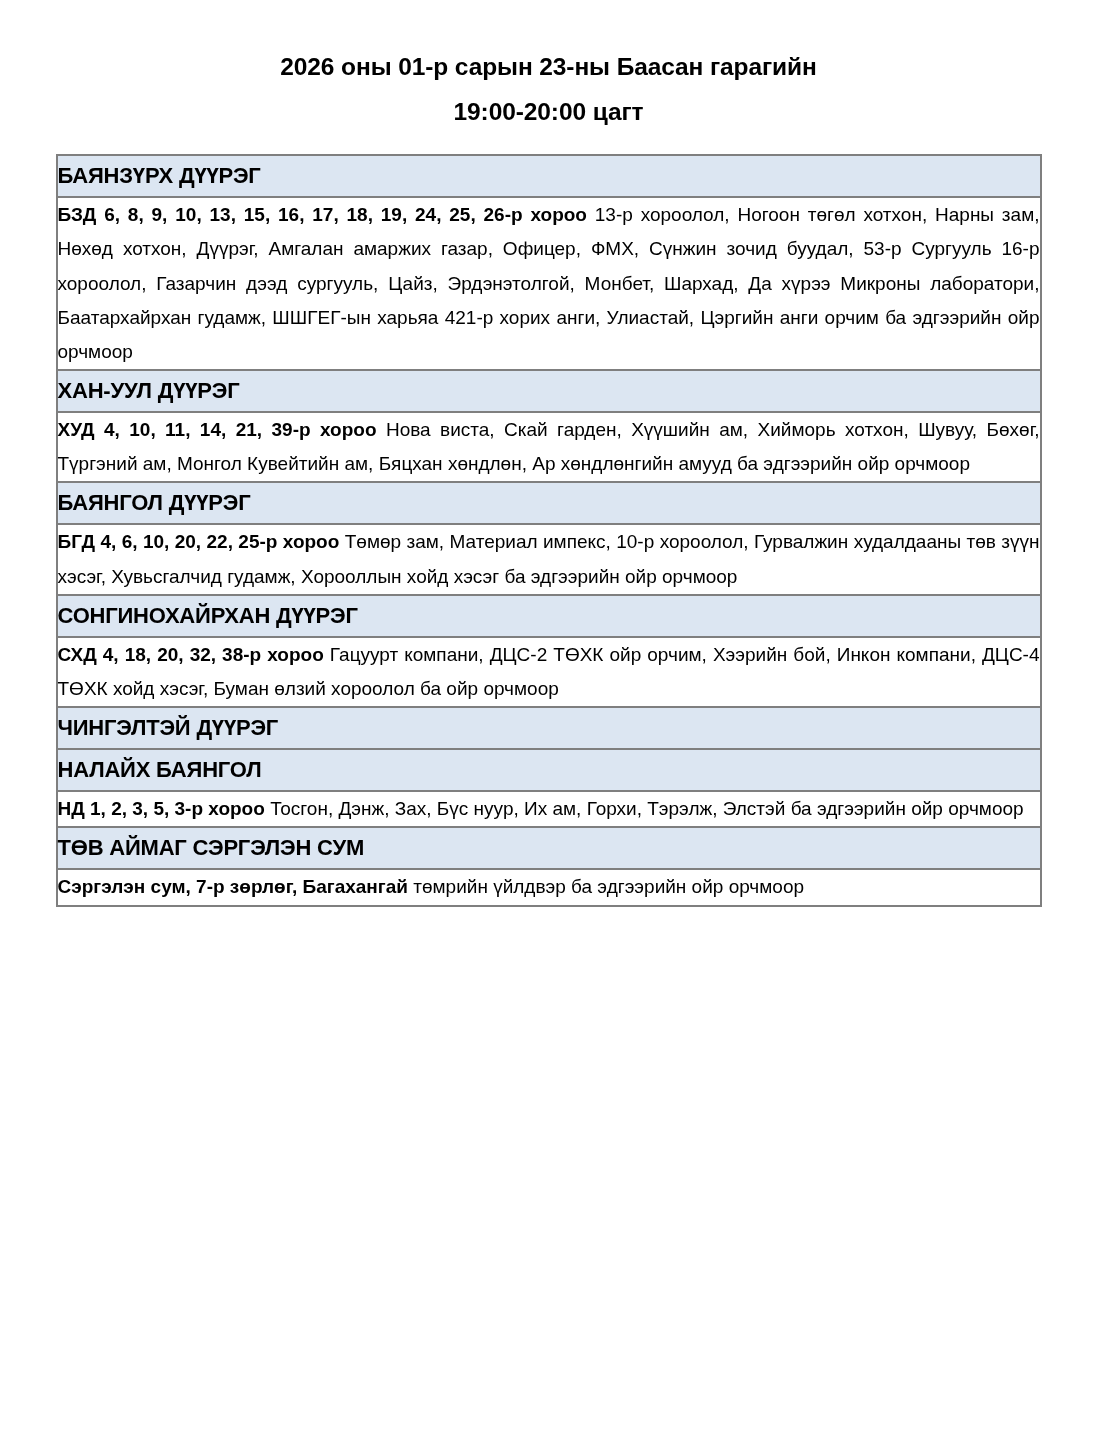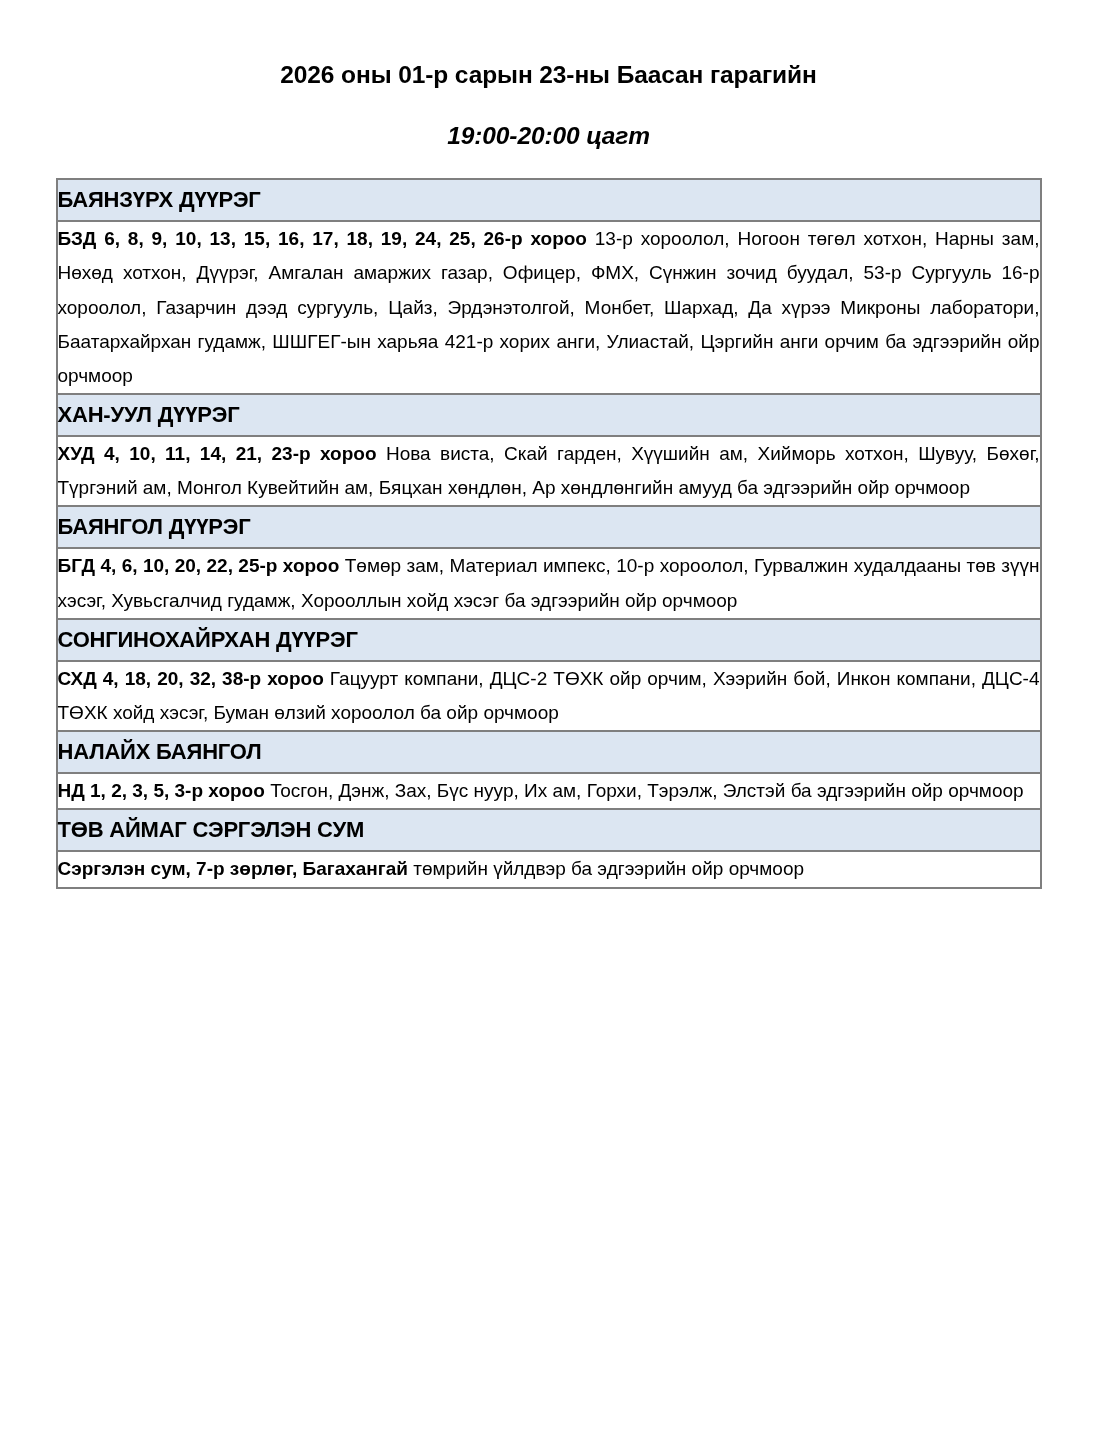--- a/index.html
+++ b/index.html
@@ -12,38 +12,37 @@
     height: 1436px;
     font-family: "Liberation Sans", sans-serif;
     color: #000000;
     -webkit-font-smoothing: antialiased;
   }
   .page {
     position: relative;
     width: 1097px;
     height: 1088px;
     box-sizing: border-box;
-    padding: 8px;
+    padding: 0;
     overflow: hidden;
   }
 
   
   .title-block {
     padding-top: 50px;
     text-align: center;
   }
   .title-line {
     font-size: 24.5px;
     font-weight: bold;
     line-height: 1.35;
     letter-spacing: -0.1px;
   }
   .title-line.second {
-    margin-top: 28px;
-    font-style: italic;
+    margin-top: 12px;
   }
 
   
   .outage-table {
     margin: 0 auto;
     margin-top: 26px;
     width: 986px;
     border-collapse: collapse;
     table-layout: fixed;
     border: 2px solid #7f7f7f;
@@ -99,33 +98,36 @@
         <tr>
           <td class="district-header">БАЯНЗҮРХ ДҮҮРЭГ</td>
         </tr>
         <tr>
           <td class="district-body"><span class="lead">БЗД 6, 8, 9, 10, 13, 15, 16, 17, 18, 19, 24, 25, 26-р хороо</span> <span class="rest">13-р хороолол, Ногоон төгөл хотхон, Нарны зам, Нөхөд хотхон, Дүүрэг, Амгалан амаржих газар, Офицер, ФМХ, Сүнжин зочид буудал, 53-р Сургууль 16-р хороолол, Газарчин дээд сургууль, Цайз, Эрдэнэтолгой, Монбет, Шархад, Да хүрээ Микроны лаборатори, Баатархайрхан гудамж, ШШГЕГ-ын харьяа 421-р хорих анги, Улиастай, Цэргийн анги орчим ба эдгээрийн ойр орчмоор</span></td>
         </tr>
         <tr>
           <td class="district-header">ХАН-УУЛ ДҮҮРЭГ</td>
         </tr>
         <tr>
-          <td class="district-body"><span class="lead">ХУД 4, 10, 11, 14, 21, 23-р хороо</span> <span class="rest">Нова виста, Скай гарден, Хүүшийн ам, Хийморь хотхон, Шувуу, Бөхөг, Түргэний ам, Монгол Кувейтийн ам, Бяцхан хөндлөн, Ар хөндлөнгийн амууд ба эдгээрийн ойр орчмоор</span></td>
+          <td class="district-body"><span class="lead">ХУД 4, 10, 11, 14, 21, 39-р хороо</span> <span class="rest">Нова виста, Скай гарден, Хүүшийн ам, Хийморь хотхон, Шувуу, Бөхөг, Түргэний ам, Монгол Кувейтийн ам, Бяцхан хөндлөн, Ар хөндлөнгийн амууд ба эдгээрийн ойр орчмоор</span></td>
         </tr>
         <tr>
           <td class="district-header">БАЯНГОЛ ДҮҮРЭГ</td>
         </tr>
         <tr>
           <td class="district-body"><span class="lead">БГД 4, 6, 10, 20, 22, 25-р хороо</span> <span class="rest">Төмөр зам, Материал импекс, 10-р хороолол, Гурвалжин худалдааны төв зүүн хэсэг, Хувьсгалчид гудамж, Хорооллын хойд хэсэг ба эдгээрийн ойр орчмоор</span></td>
         </tr>
         <tr>
           <td class="district-header">СОНГИНОХАЙРХАН ДҮҮРЭГ</td>
         </tr>
         <tr>
           <td class="district-body"><span class="lead">СХД 4, 18, 20, 32, 38-р хороо</span> <span class="rest">Гацуурт компани, ДЦС-2 ТӨХК ойр орчим, Хээрийн бой, Инкон компани, ДЦС-4 ТӨХК хойд хэсэг, Буман өлзий хороолол ба ойр орчмоор</span></td>
+        </tr>
+        <tr>
+          <td class="district-header">ЧИНГЭЛТЭЙ ДҮҮРЭГ</td>
         </tr>
         <tr>
           <td class="district-header">НАЛАЙХ БАЯНГОЛ</td>
         </tr>
         <tr>
           <td class="district-body"><span class="lead">НД 1, 2, 3, 5, 3-р хороо</span> <span class="rest">Тосгон, Дэнж, Зах, Бүс нуур, Их ам, Горхи, Тэрэлж, Элстэй ба эдгээрийн ойр орчмоор</span></td>
         </tr>
         <tr>
           <td class="district-header">ТӨВ АЙМАГ СЭРГЭЛЭН СУМ</td>
         </tr>

